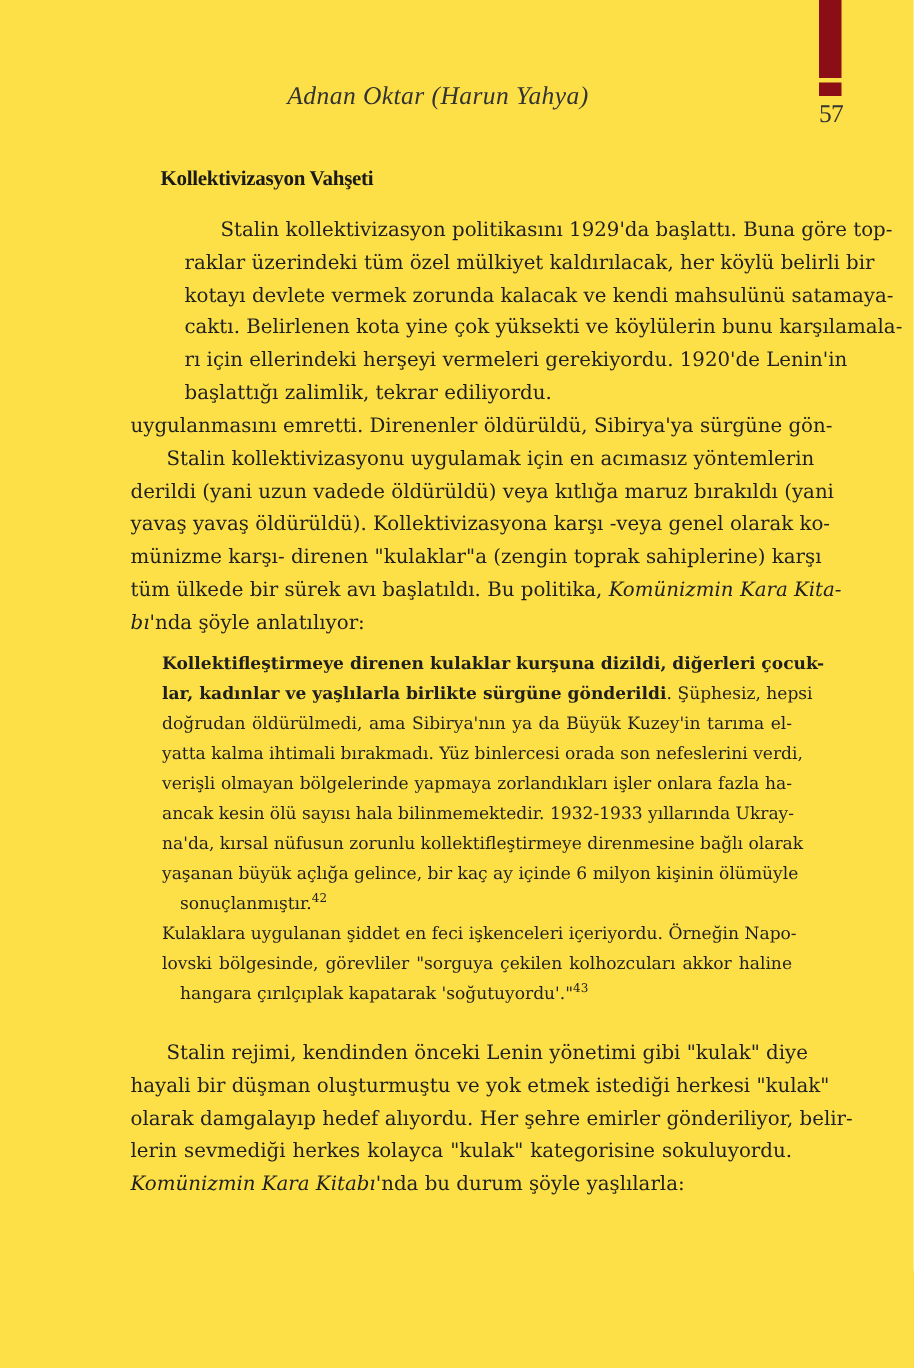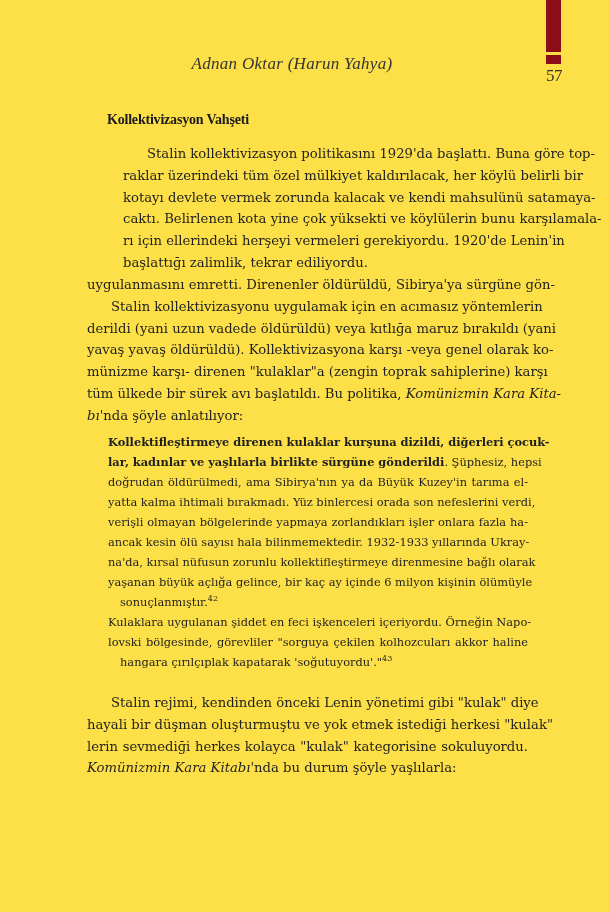--- a/index.html
+++ b/index.html
@@ -86,19 +86,20 @@
     <div class="qline">Kulaklara uygulanan şiddet en feci işkenceleri içeriyordu. Örneğin Napo-</div>
     <div class="qline">lovski bölgesinde, görevliler "sorguya çekilen kolhozcuları akkor haline</div>
     <div class="qline last">
       <span>hangara çırılçıplak kapatarak 'soğutuyordu'."</span><sup>43</sup>
     </div>
   </div>
 
   <div class="body-block" style="top:692px;">
     <div class="line indent">Stalin rejimi, kendinden önceki Lenin yönetimi gibi "kulak" diye</div>
     <div class="line">hayali bir düşman oluşturmuştu ve yok etmek istediği herkesi "kulak"</div>
+    <div class="line">olarak damgalayıp hedef alıyordu. Her şehre emirler gönderiliyor, belir-</div>
     <div class="line">lerin sevmediği herkes kolayca "kulak" kategorisine sokuluyordu.</div>
     <div class="line last">
       <span class="i">Komünizmin Kara Kitabı</span><span>'nda bu durum şöyle yaşlılarla:</span>
     </div>
   </div>
 
 </div>
 
 </body></html>

